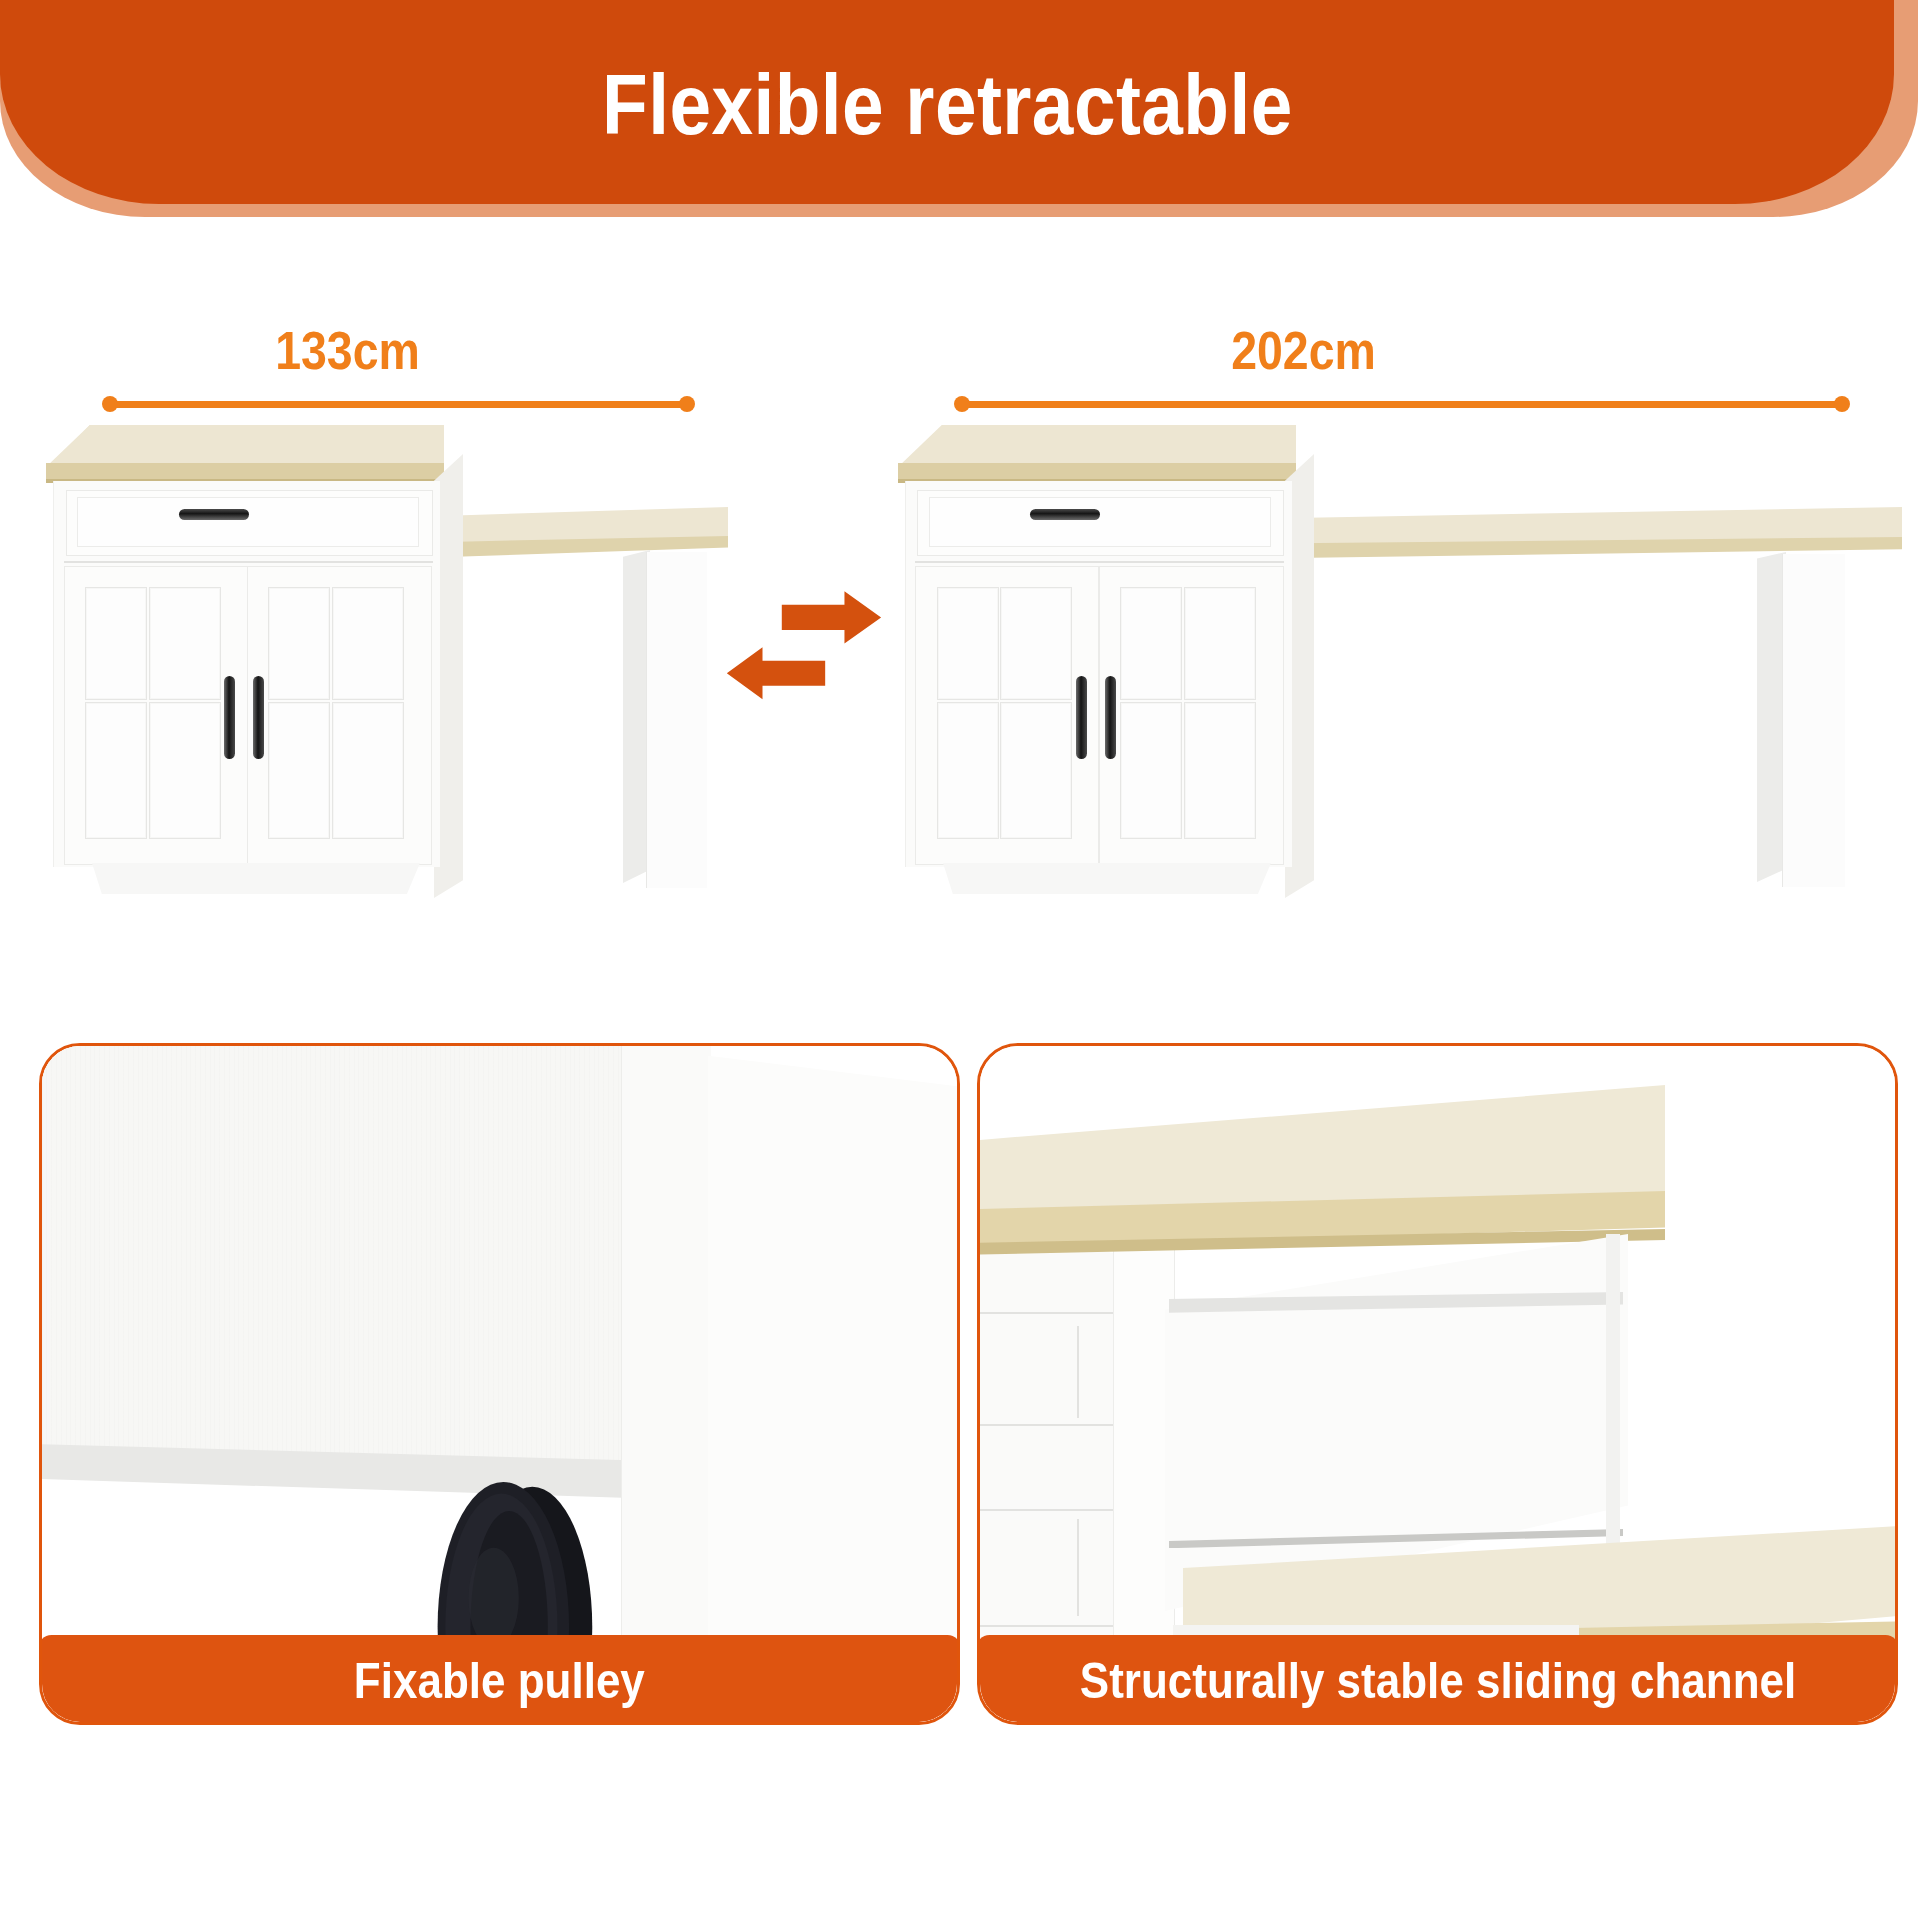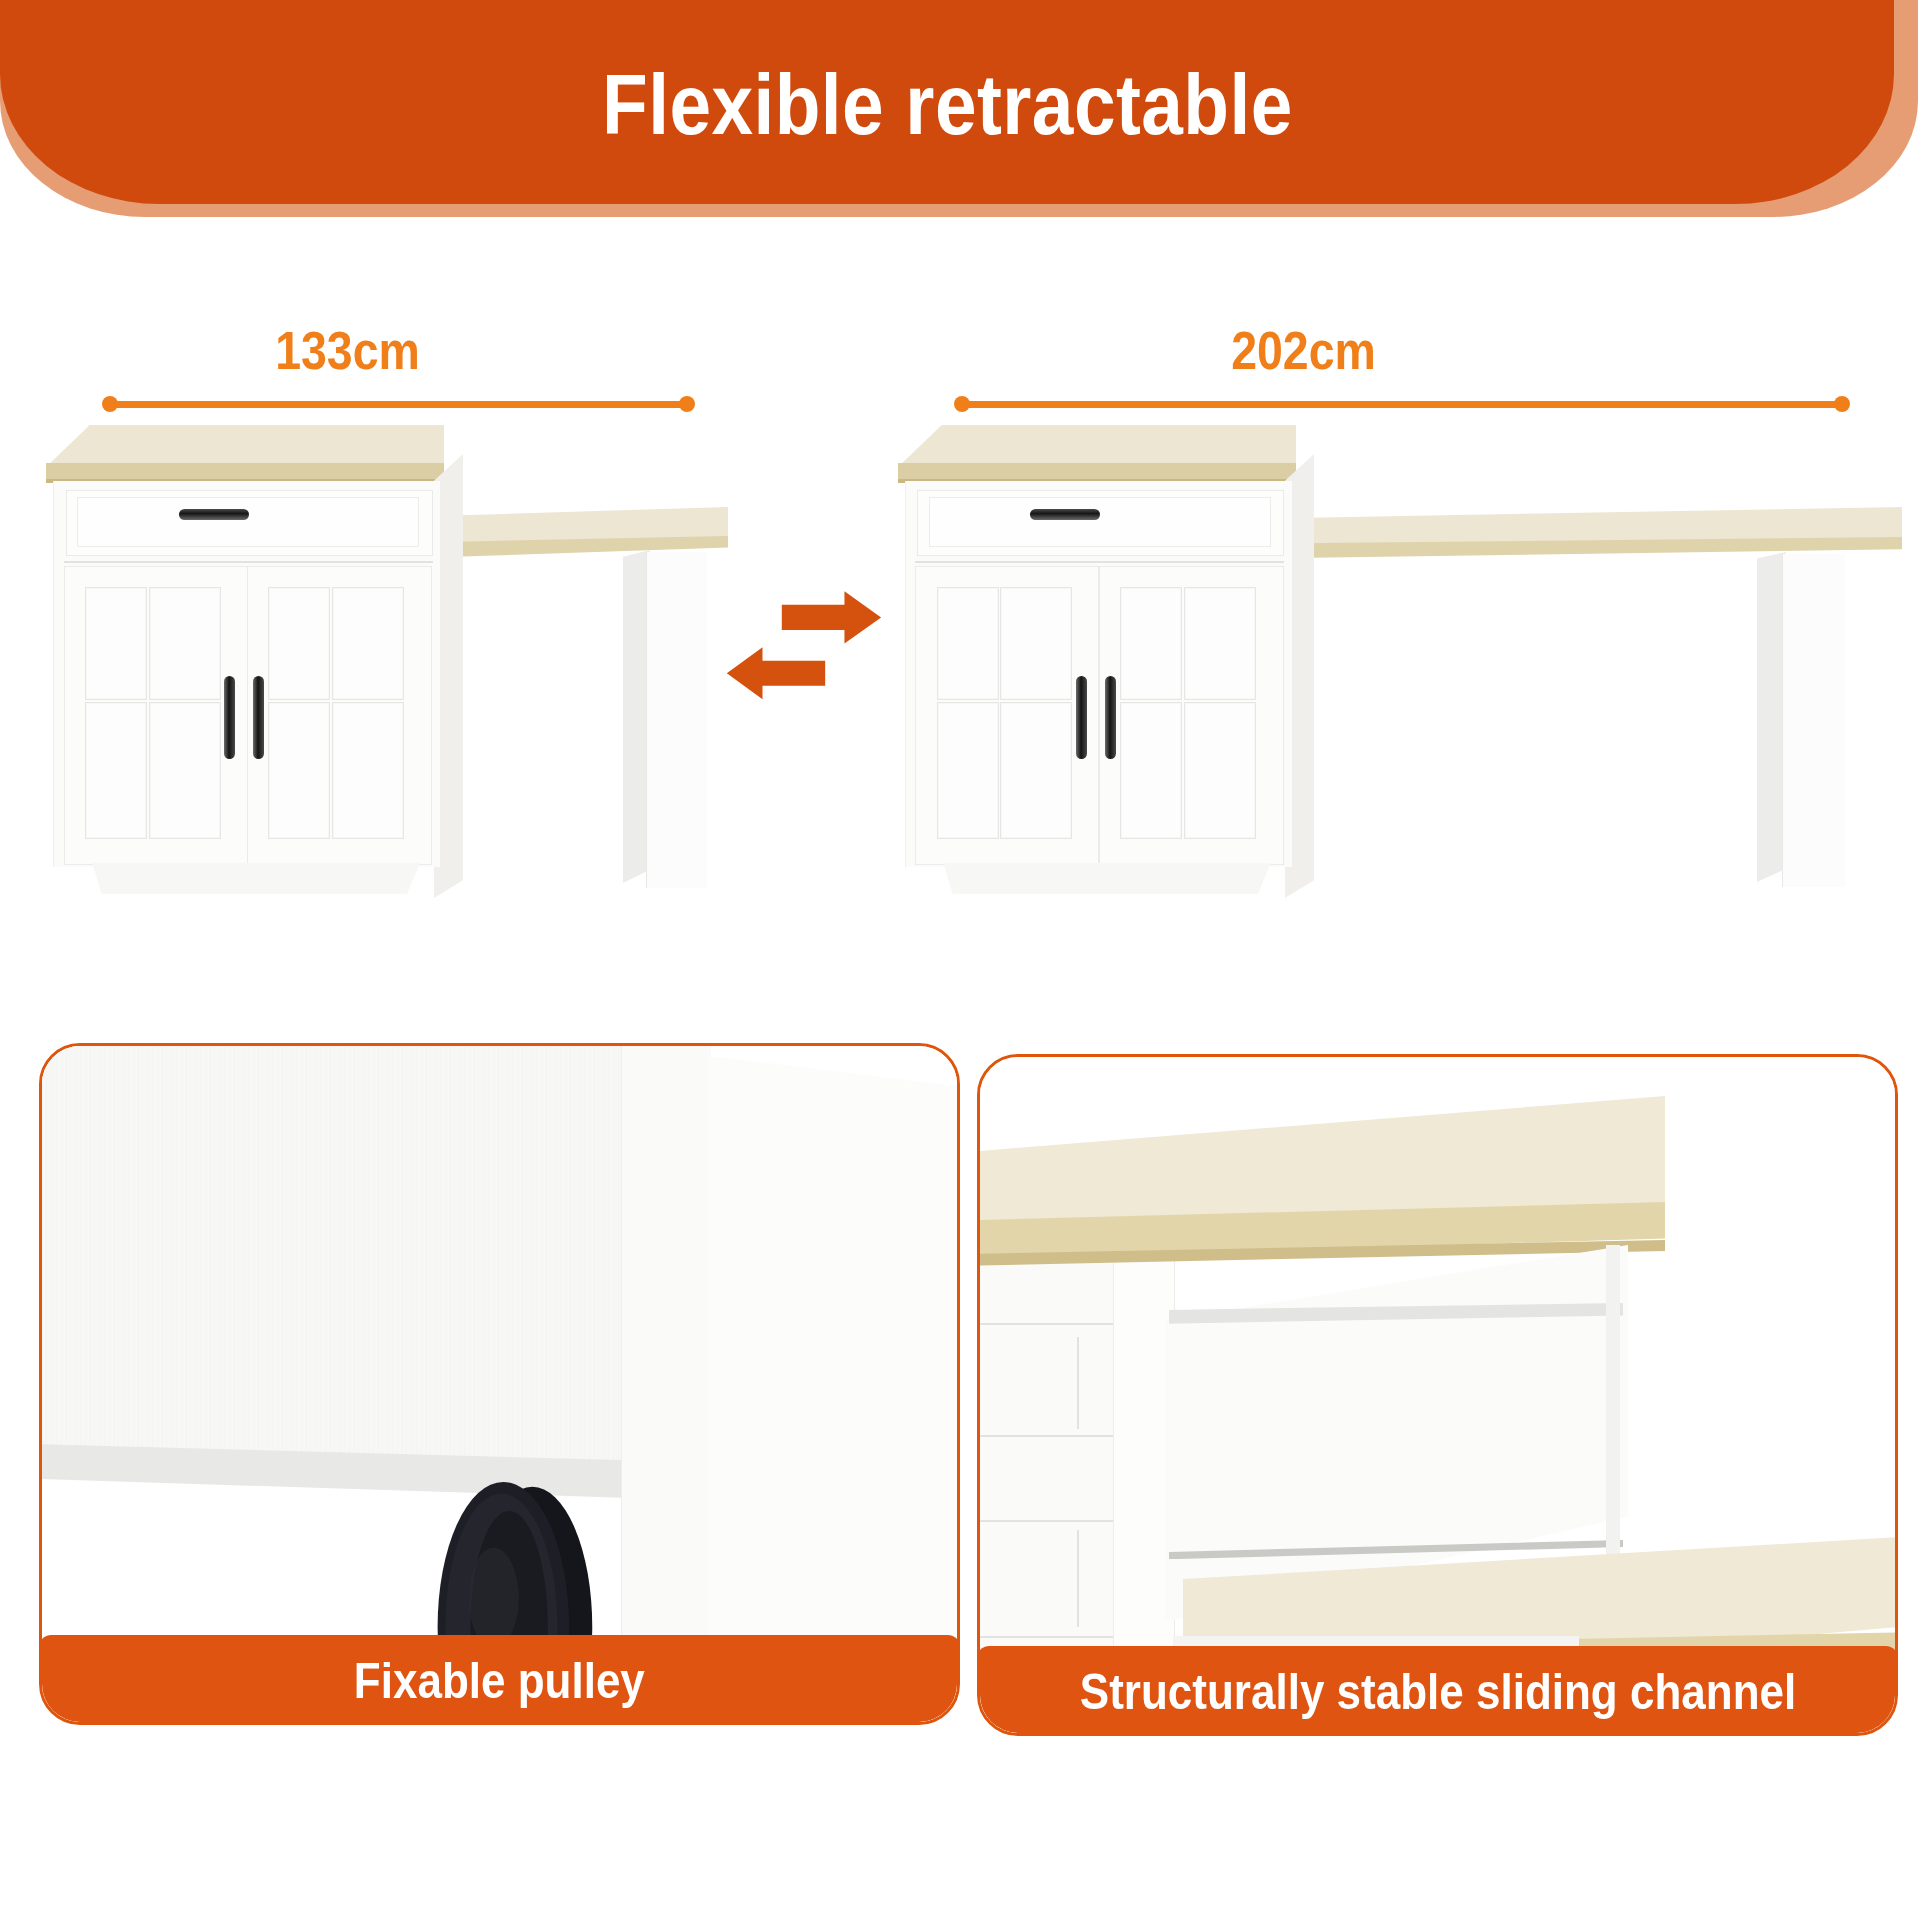--- a/index.html
+++ b/index.html
@@ -271,21 +271,21 @@
         <ellipse cx="86" cy="150" rx="40" ry="120" fill="#1A1B21"></ellipse>
         <ellipse cx="70" cy="120" rx="26" ry="52" fill="#2A2B33" opacity="0.55"></ellipse>
       </svg>
     </div>
 
     <div class="cap-bar" style="left:-3.9px;top:589px;width:923px;height:91px;">
       <span class="cap-text">Fixable pulley</span>
     </div>
   </div>
 
-  <div class="photo-card" style="left:977px;top:1043px;width:915px;height:676px;margin-top:11px;">
+  <div class="photo-card" style="left:977px;top:1043px;width:915px;height:676px;">
     <div class="ph" style="left:0;top:0;width:100%;height:100%;background:#FFFFFF;"></div>
 
     <div class="ph wgrain" style="left:-5.8px;top:183px;width:145px;height:502px;background:#FAFAF9;
                 clip-path:polygon(0% 0%, 100% 5%, 100% 100%, 0% 100%);"></div>
     <div class="hline" style="left:-5.8px;top:266px;width:145px;"></div>
     <div class="hline" style="left:-5.8px;top:378px;width:145px;"></div>
     <div class="hline" style="left:-5.8px;top:463px;width:145px;"></div>
     <div class="hline" style="left:-5.8px;top:579px;width:145px;"></div>
     <div class="vline" style="left:97px;top:280px;height:92px;"></div>
     <div class="vline" style="left:97px;top:473px;height:97px;"></div>

